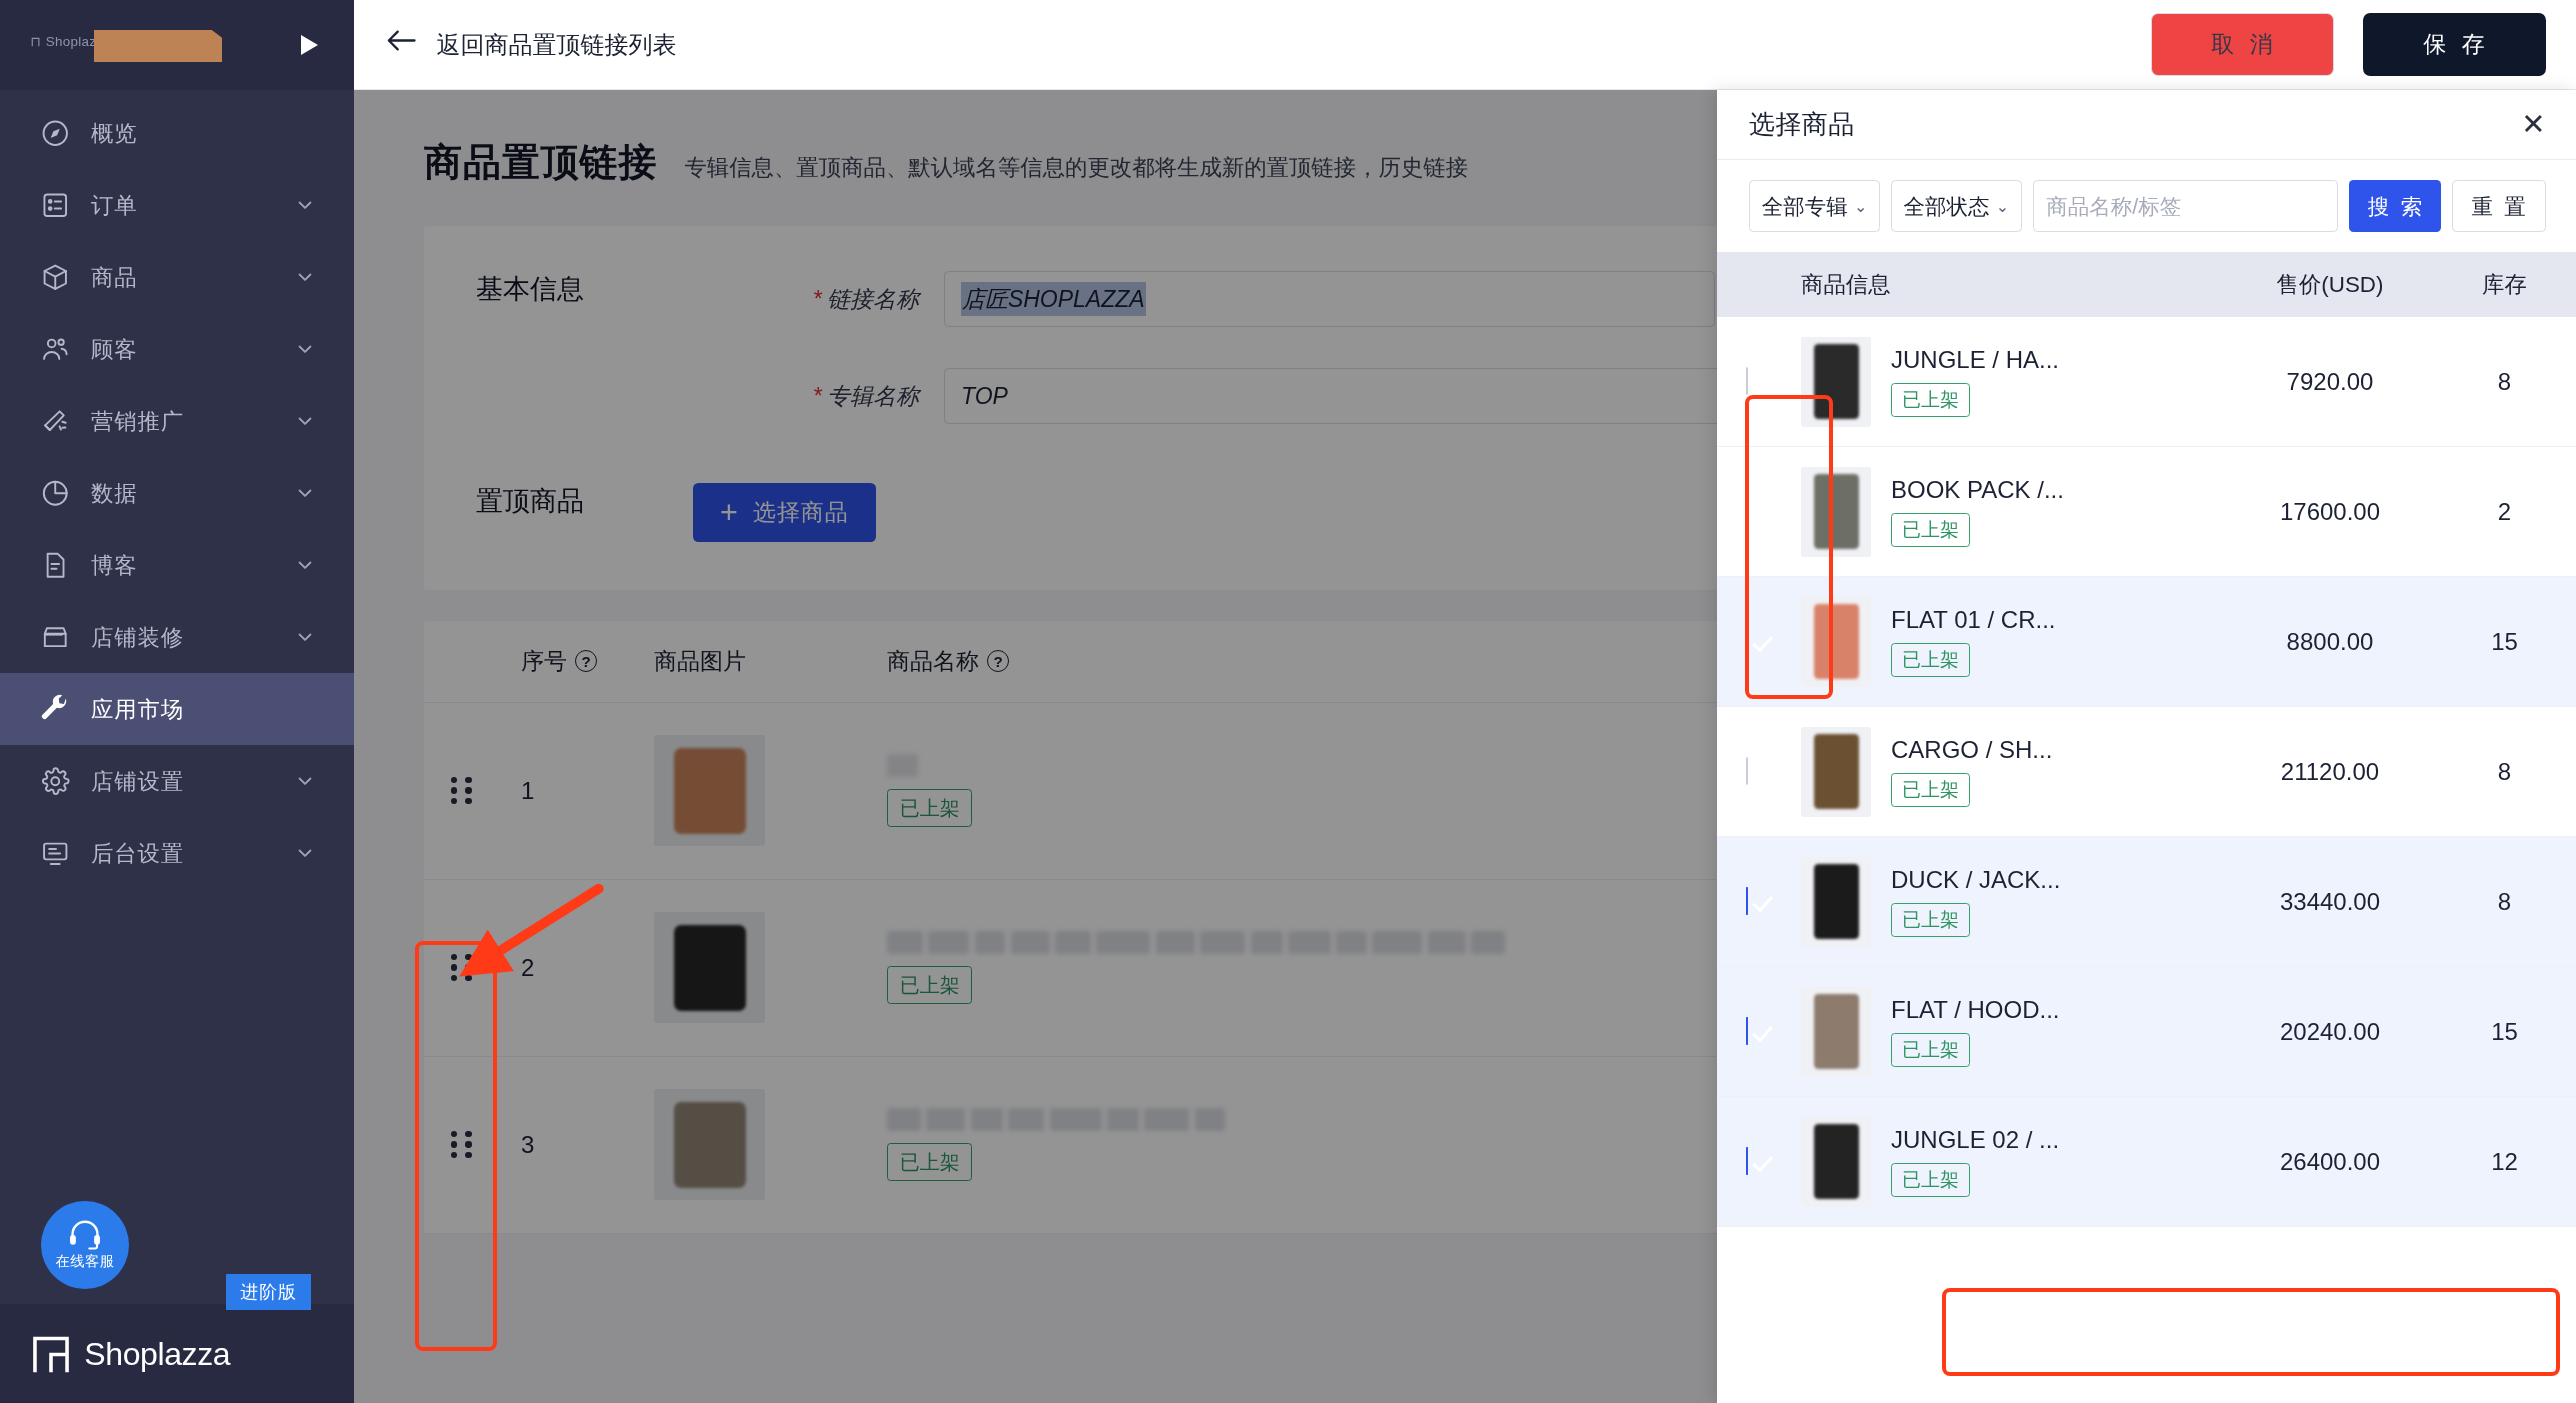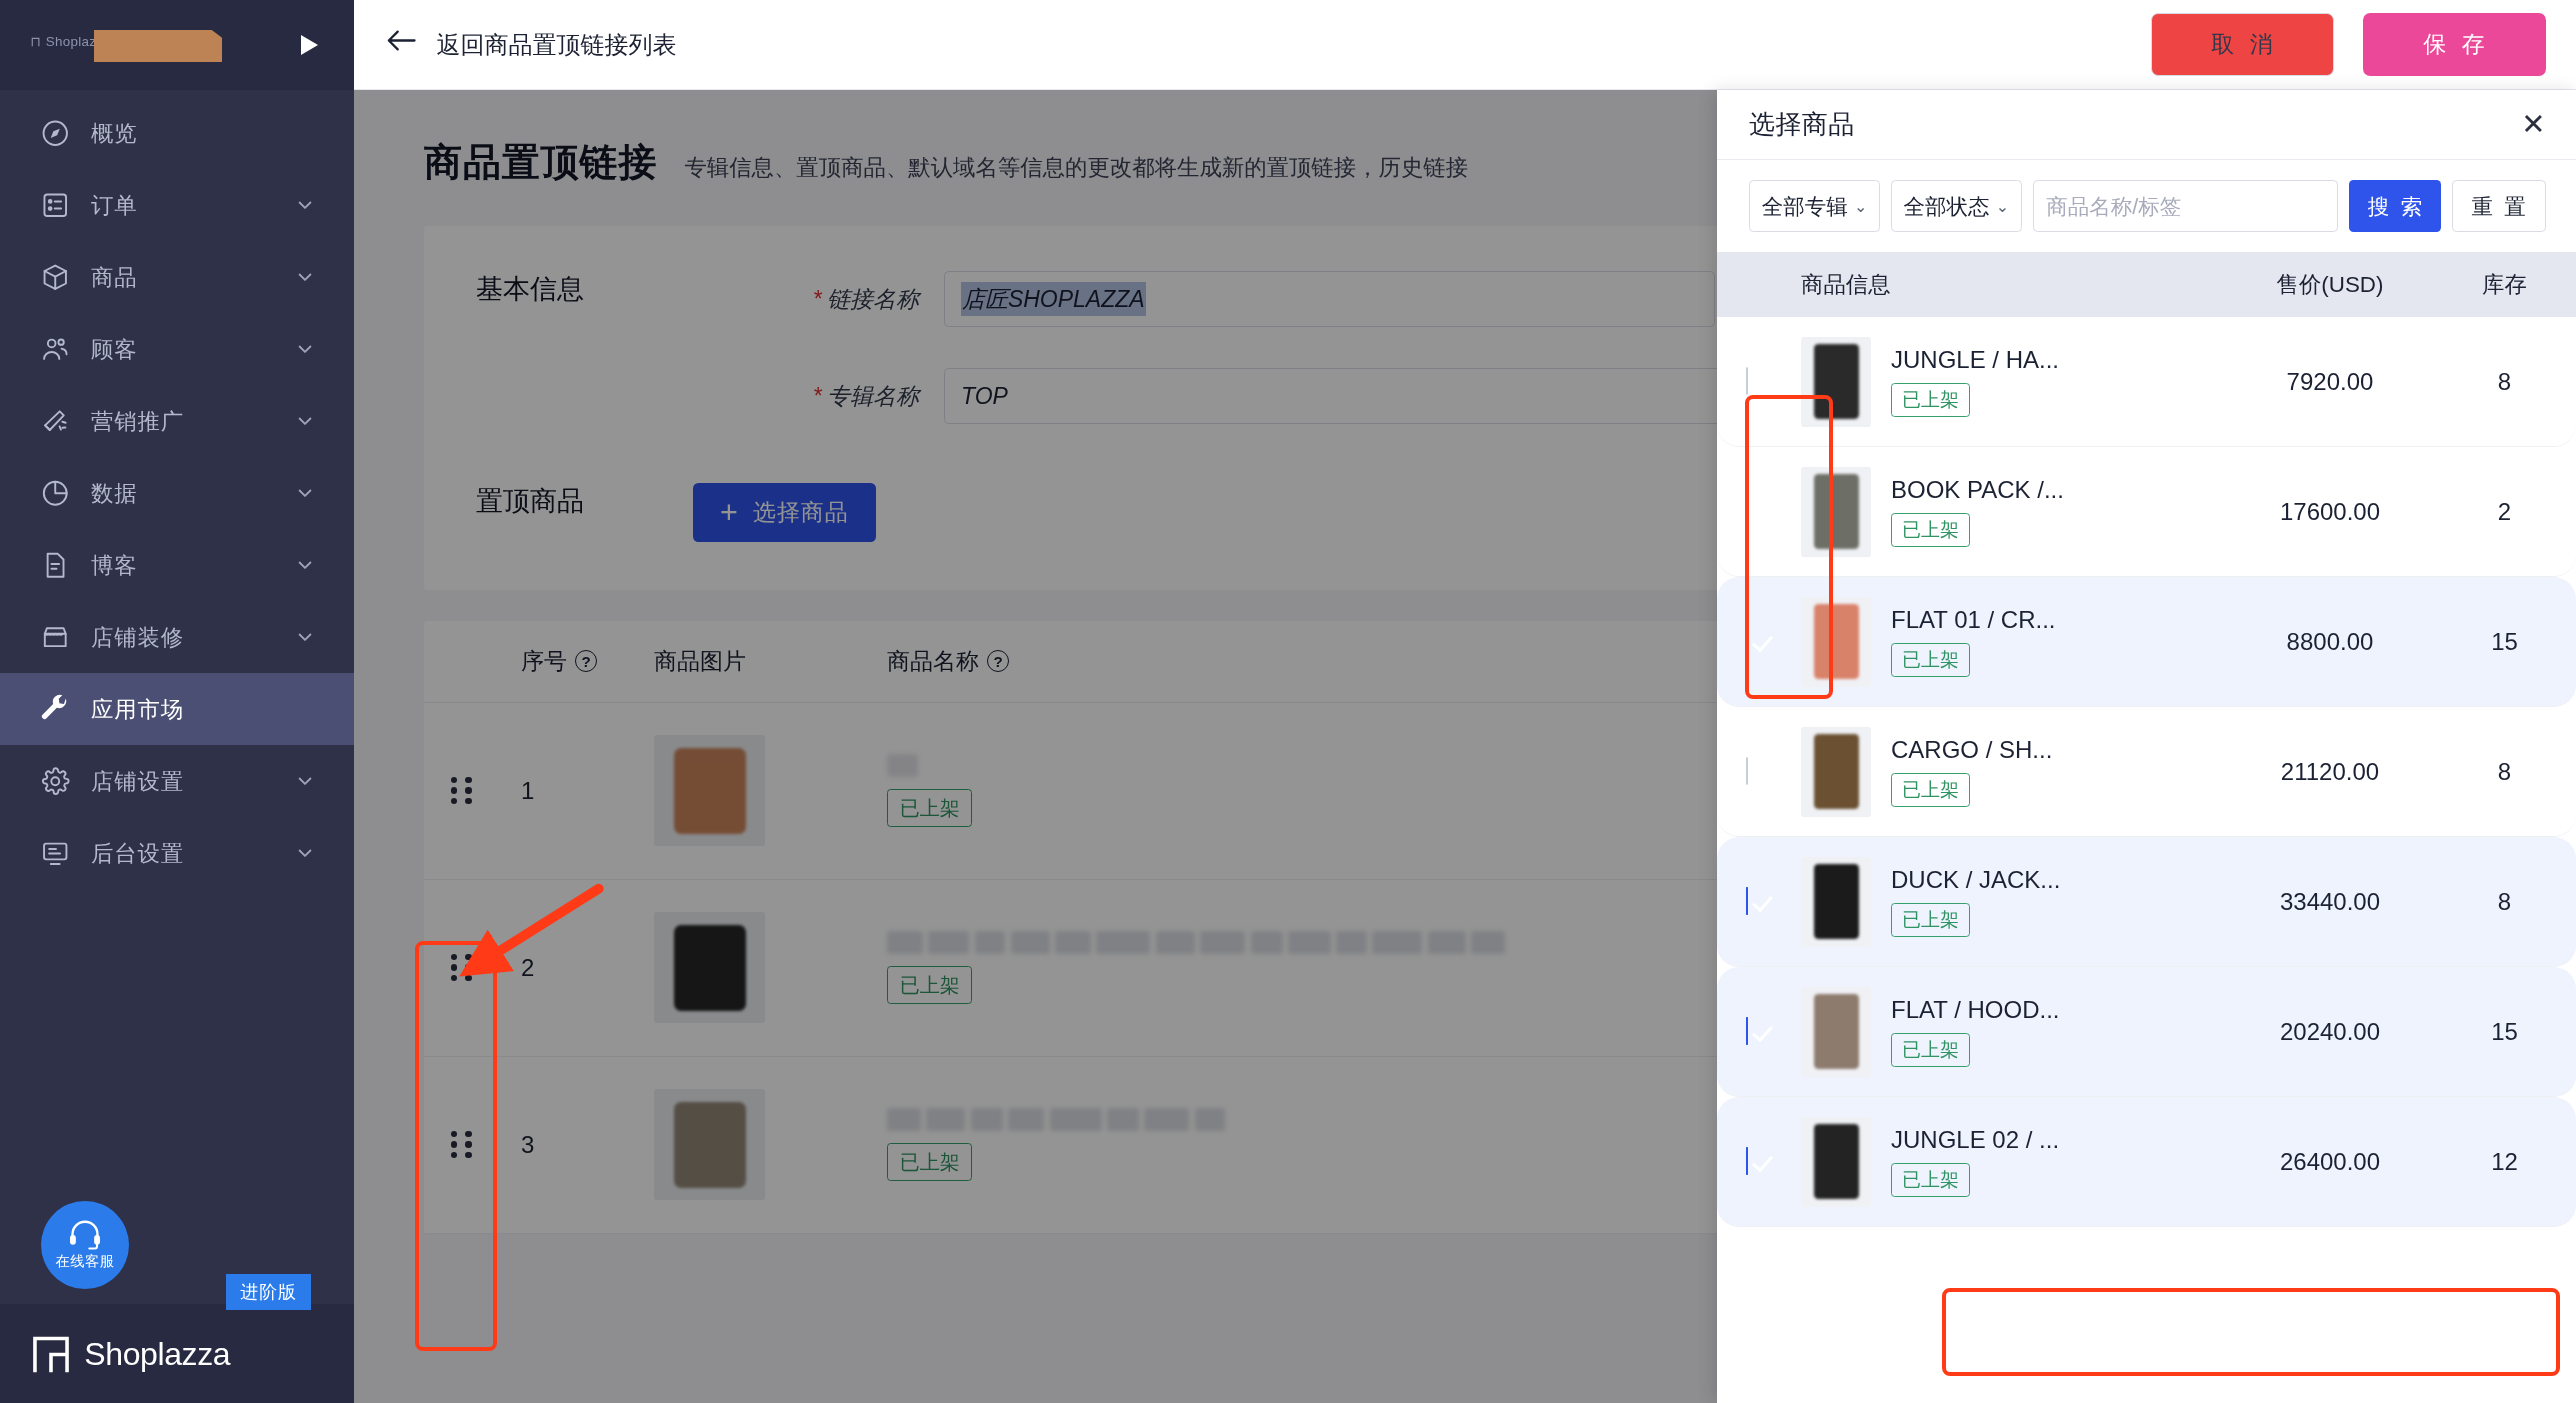--- a/index.html
+++ b/index.html
@@ -112,21 +112,21 @@
     display: flex; align-items: center; justify-content: center;
     letter-spacing: 4.5px; text-indent: 4.5px;
   }
   .btn-cancel {
     width: 183px; height: 63px;
     border: 0.9px solid #d9dce5; background: #ef4444; color: #32384a;
     margin-right: 29px;
   }
   .btn-save {
     width: 183px; height: 63px;
-    background: #ec4899; color: #fff; border: none;
+    background: #0f172a; color: #fff; border: none;
   }
 
   
   .main {
     position: absolute; left: 354px; top: 90px;
     width: 2222px; height: 1314px;
     background: #f4f5f8;
     overflow: hidden;
   }
   .page-head {
@@ -298,21 +298,21 @@
   }
   .pc-chk   { width: 84px; flex-shrink: 0; }
   .pc-info  { flex: 1; }
   .pc-price { width: 206px; flex-shrink: 0; text-align: center; }
   .pc-stock { width: 143px; flex-shrink: 0; text-align: center; }
 
   .plist { flex: 1; overflow: hidden; }
   .prow {
     display: flex; align-items: center;
     height: 130px; border-bottom: 0.9px solid #eef0f4;
-    font-size: 23px; color: #1c2233; border-radius: 22px;
+    font-size: 23px; color: #1c2233;
   }
   .prow.sel-row { background: #eef3fe; }
   .chkbox {
     width: 32px; height: 32px; border-radius: 3.6px;
     border: 1.8px solid #c9cdda; background: #fff;
     margin-left: 29px; cursor: pointer; flex-shrink: 0;
     position: relative;
   }
   .chkbox.on { background: #2f54eb; border-color: #2f54eb; }
   .chkbox.on::after {

